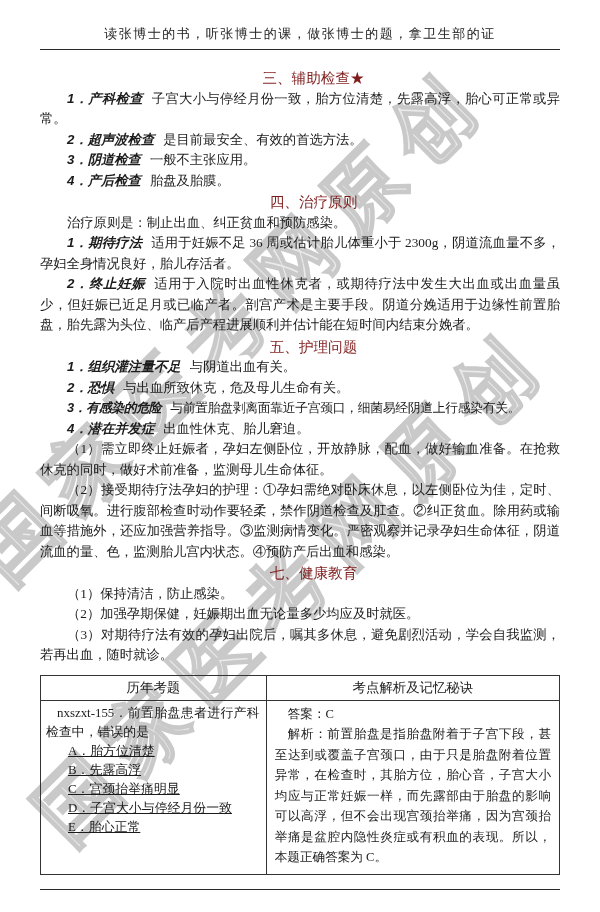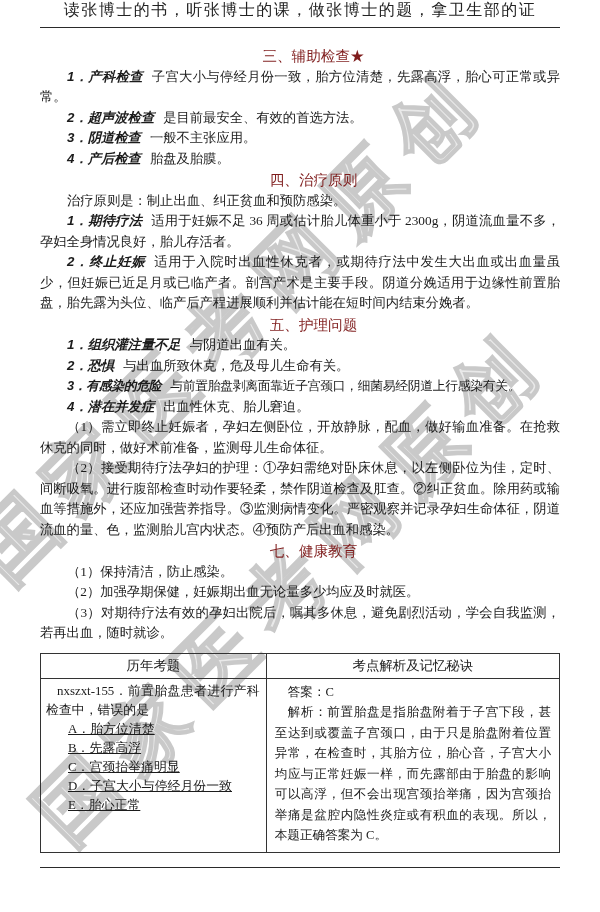--- a/index.html
+++ b/index.html
@@ -16,22 +16,22 @@
     font-size:80px; letter-spacing:18px; line-height:88px;
     color:#e9e9e9; -webkit-text-stroke:2px #c9c9c9;
     transform:rotate(-45deg); transform-origin:0 0;
     pointer-events:none; user-select:none;
   }
   .wm1 { left:-43px; top:536px; }
   .wm2 { left:18px;  top:797px; }
   
   .content { position:relative; z-index:1; padding:0 40px; }
   .slogan {
-    text-align:center;
-    font-size:16px; letter-spacing:1.5px; color:#222;
+    margin-top:25px; text-align:center;
+    font-size:13px; letter-spacing:1.5px; color:#222;
   }
   .header-rule { margin-top:6px; border-bottom:1.5px solid #2a2a2a; }
   .body-text { margin-top:18px; }
   h2.sec {
     font-family:"Liberation Sans", sans-serif;
     font-size:14.6px; font-weight:normal; color:#7f1d1d;
     line-height:20.5px; text-indent:27px; margin:1px 0 0 0;text-align:center;
   }
   p.para {
     font-size:13.3px; line-height:20.5px; text-indent:27px;

